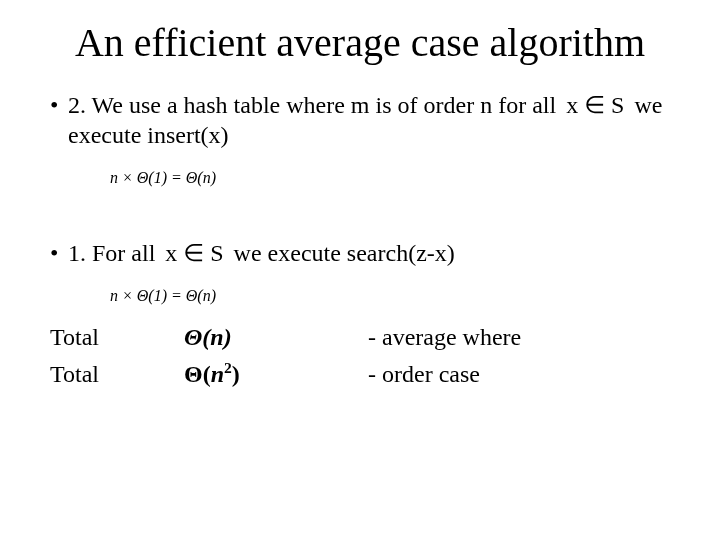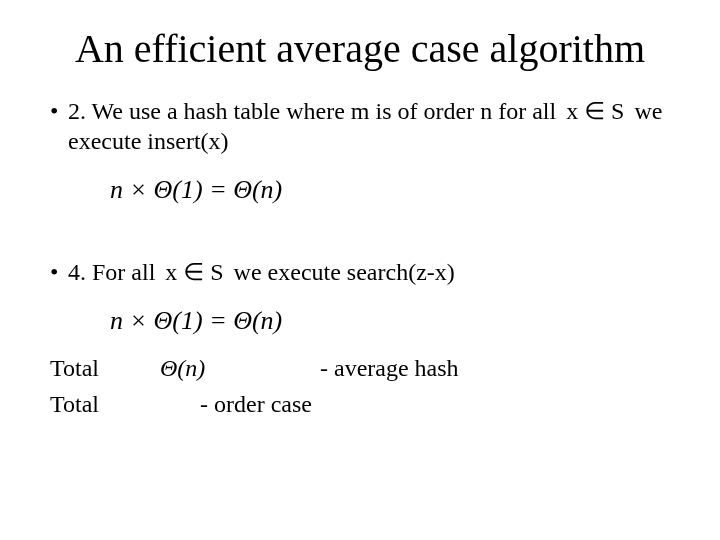--- a/index.html
+++ b/index.html
@@ -15,21 +15,21 @@
     box-sizing: border-box;
     width: 720px;
     height: 540px;
     padding: 20px 50px 40px 50px;
     position: relative;
   }
   .title {
     font-size: 40px;
     text-align: center;
     line-height: 1.15;
-    margin: 6px 0 24px 0;
+    margin: 0 0 24px 0;
     font-weight: normal;
   }
   .body {
     font-size: 24px;
     line-height: 1.25;
   }
   .bullet {
     display: flex;
     align-items: flex-start;
     margin: 6px 0;
@@ -40,45 +40,47 @@
     text-align: left;
     font-size: 24px;
     line-height: 1.1;
     padding-top: 2px;
   }
   .bullet .content {
     flex: 1 1 auto;
   }
   .formula {
     margin: 4px 0 16px 60px;
-    font-size: 26px;
+    font-size: 16px;
     font-style: italic;
     font-family: "Times New Roman", Times, serif;
   }
   .gap-sm { height: 8px; }
   .gap-md { height: 28px; }
   .inline-math {
     padding: 0 4px;
   }
   .totals {
     margin-top: 14px;
   }
   .trow {
     display: flex;
     align-items: baseline;
     margin: 6px 0;
+    gap: 24px;
   }
   .trow .c1 {
     width: 110px;
     flex: 0 0 110px;
   }
   .trow .c2 {
     width: 120px;
     flex: 0 0 120px;
     font-style: italic;
+    font-weight: bold;
   }
   .trow .c2 sup {
     font-size: 0.65em;
     vertical-align: super;
     font-style: normal;
   }
   .trow .c2 .upright { font-style: normal; }
   .trow .c3 {
     flex: 1 1 auto;
     padding-left: 40px;
@@ -102,34 +104,37 @@
 
     <div class="gap-sm"></div>
 
     <div class="formula">n × Θ(1) = Θ(n)</div>
 
     <div class="gap-md"></div>
 
     <div class="bullet">
       <div class="dot">•</div>
       <div class="content">
-        <span>4. For all </span><span class="inline-math">x ∈ S</span><span> we execute search(z-x)</span>
+        <span>1. For all </span><span class="inline-math">x ∈ S</span><span> we execute search(z-x)</span>
       </div>
     </div>
 
     <div class="gap-sm"></div>
 
     <div class="formula">n × Θ(1) = Θ(n)</div>
 
     <div class="totals">
       <div class="trow">
         <div class="c1">Total</div>
         <div class="c2">Θ(n)</div>
-        <div class="c3">- average hash</div>
+        <div class="c3">- average where</div>
       </div>
       <div class="trow">
         <div class="c1">Total</div>
+        <div class="c2">
+          <span class="upright">Θ(</span><span>n</span><sup>2</sup><span class="upright">)</span>
+        </div>
         <div class="c3">- order case</div>
       </div>
     </div>
 
   </div>
 </div>
 
 </body></html>

